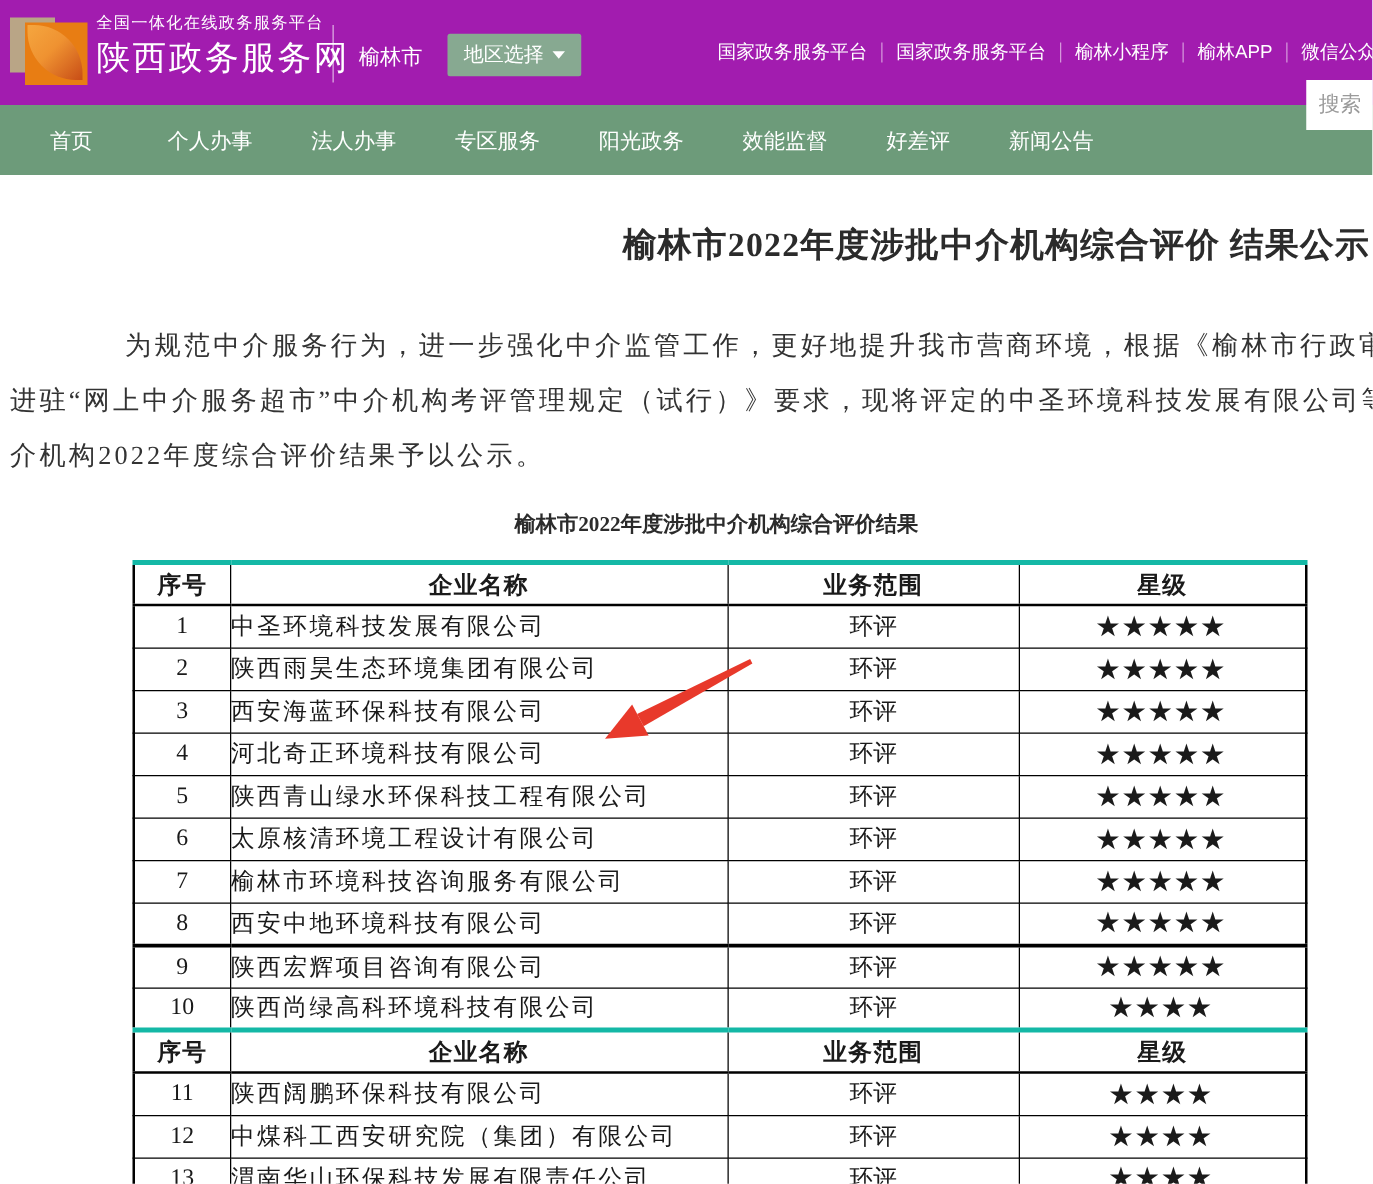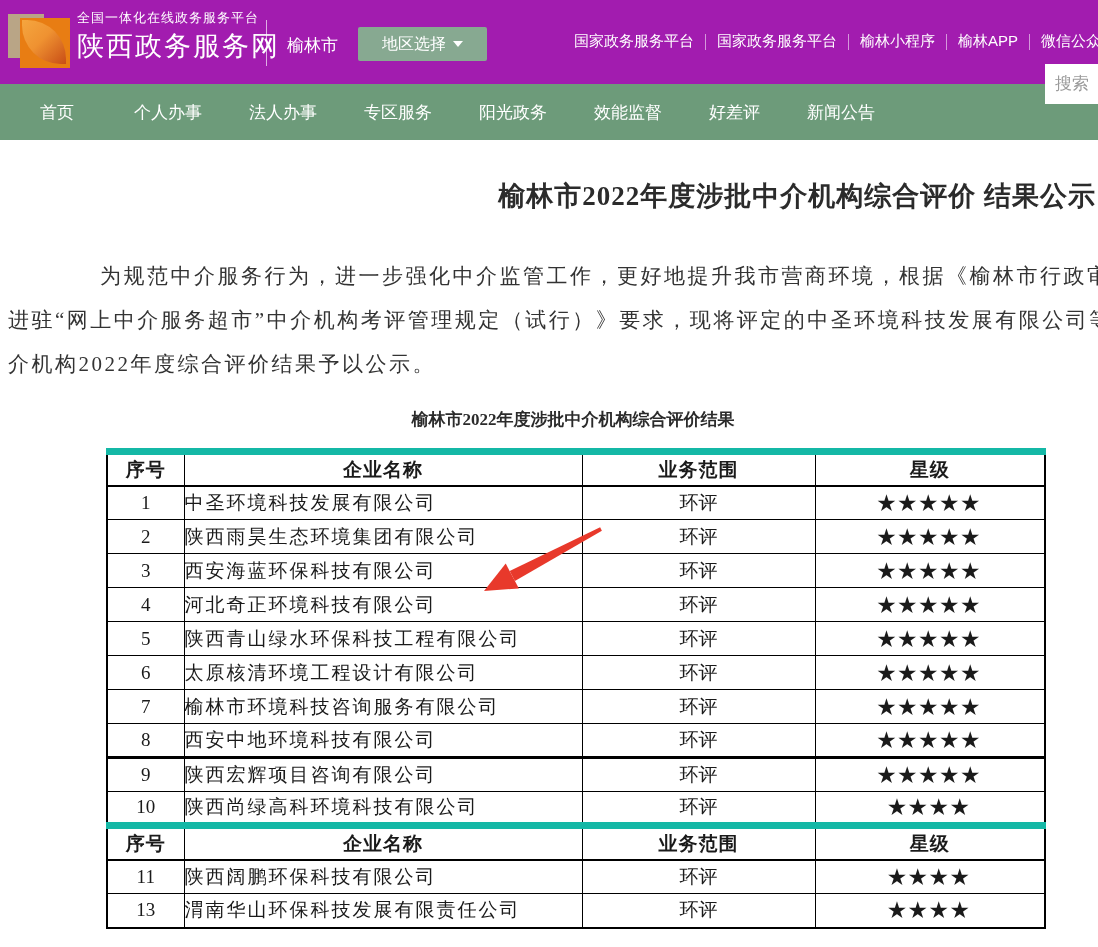--- a/index.html
+++ b/index.html
@@ -12,21 +12,21 @@
   .logo-sq1 { position:absolute; left:0; top:4px; width:36px; height:44px; background:#b9a586; }
   .logo-sq2 { position:absolute; left:12px; top:8px; width:50px; height:50px; background:#e87d13; }
   .logo-leaf { position:absolute; left:14px; top:10px; width:44px; height:44px;
                background:linear-gradient(315deg,#c84d16 0%,#ef9231 55%,#f5a63f 100%);
                border-radius:0 88% 0 88%; }
   .brand { position:absolute; left:77px; top:9px; color:#fff; }
   .brand-small { font-size:13px; letter-spacing:1px; }
   .brand-big { font-size:27px; margin-top:1px; letter-spacing:2px; }
   .v-divider { position:absolute; left:266px; top:20px; width:1px; height:46px; background:rgba(255,255,255,.65); }
   .city { position:absolute; left:287px; top:34px; color:#fff; font-size:17px; cursor:pointer; }
-  .region-btn { position:absolute; left:358px; top:27px; height:34px; padding:0 24px;
+  .region-btn { position:absolute; left:358px; top:27px; height:34px; padding:0 13px;
                 background:#87a991; color:#fff; font-size:16px; border:none; border-radius:2px;
                 display:flex; align-items:center; gap:7px; cursor:pointer; }
   .caret { width:0; height:0; border-left:5px solid transparent; border-right:5px solid transparent;
            border-top:6px solid #fff; display:inline-block; }
   .top-links { position:absolute; left:574px; top:32px; display:flex; align-items:center; white-space:nowrap; }
   .top-links a { color:#fff; font-size:15px; text-decoration:none; cursor:pointer; }
   .sep { width:1px; height:16px; background:rgba(255,255,255,.55); margin:0 11px; }
 
   
   .nav-bar { position:relative; height:56px; background:#6d9b7a; display:flex; align-items:center;
@@ -47,21 +47,21 @@
   .para-line.indent { text-indent:92px; }
   .table-caption { width:1146px; margin-top:22px; text-align:center; font-size:17px; font-weight:bold;
                    color:#2b2b2b; }
 
   
   table.eval { border-collapse:collapse; margin:17px 0 0 106px; table-layout:fixed; width:938px;
                font-family:"Liberation Serif", serif; }
   table.eval { border:2px solid #000; }
   .eval th, .eval td { border:1px solid #000; height:34px; text-align:center; vertical-align:middle;
                        font-size:19px; color:#1a1a1a; overflow:hidden; white-space:nowrap; }
-  .eval th { font-weight:bold; border-top:7px solid #14b8a6; border-bottom:2px solid #000; letter-spacing:1px; }
+  .eval th { font-weight:bold; border-top:4px solid #14b8a6; border-bottom:2px solid #000; letter-spacing:1px; }
   .eval td.c-name { text-align:left; letter-spacing:2px; }
   .eval td.c-stars { font-size:20px; letter-spacing:3px; font-weight:bold; }
   .eval tr.thick-bottom td { border-bottom:3px solid #000; }
   .col-no { width:77px; } .col-name { width:398px; } .col-scope { width:233px; } .col-stars { width:230px; }
 
   .arrow-overlay { position:absolute; left:0; top:0; width:1098px; height:947px; pointer-events:none; }
 </style>
 </head>
 <body>
 
@@ -198,20 +198,26 @@
           <th class="c-h">业务范围</th>
           <th class="c-h">星级</th>
         </tr>
         <tr>
           <td class="c-no">11</td>
           <td class="c-name">陕西阔鹏环保科技有限公司</td>
           <td class="c-scope">环评</td>
           <td class="c-stars">★★★★</td>
         </tr>
         <tr>
+          <td class="c-no">12</td>
+          <td class="c-name">中煤科工西安研究院（集团）有限公司</td>
+          <td class="c-scope">环评</td>
+          <td class="c-stars">★★★★</td>
+        </tr>
+        <tr>
           <td class="c-no">13</td>
           <td class="c-name">渭南华山环保科技发展有限责任公司</td>
           <td class="c-scope">环评</td>
           <td class="c-stars">★★★★</td>
         </tr>
       </tbody>
   </table>
 </main>
 
 <svg class="arrow-overlay" viewBox="0 0 1098 947">

